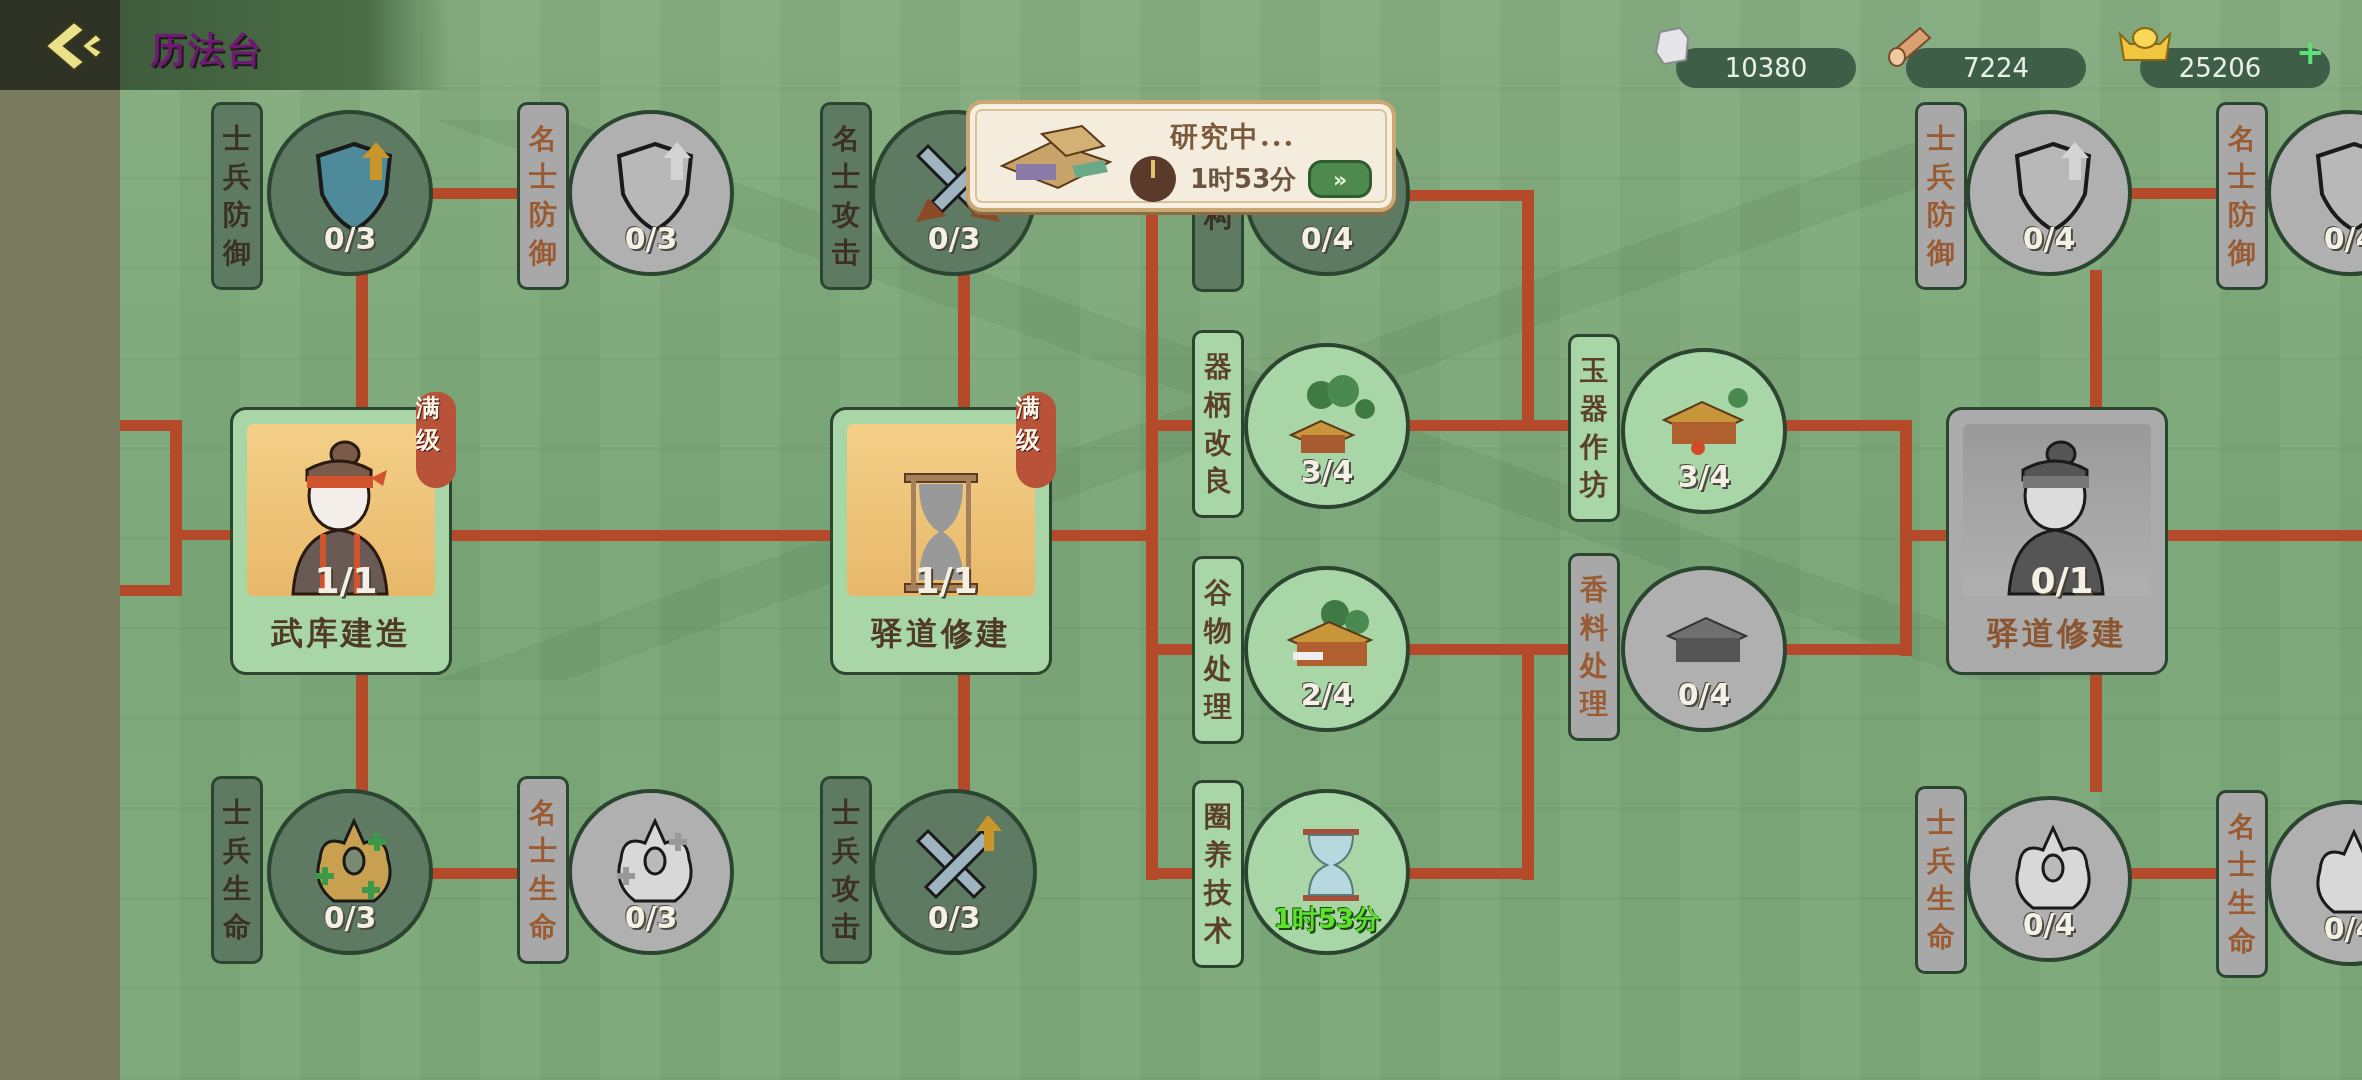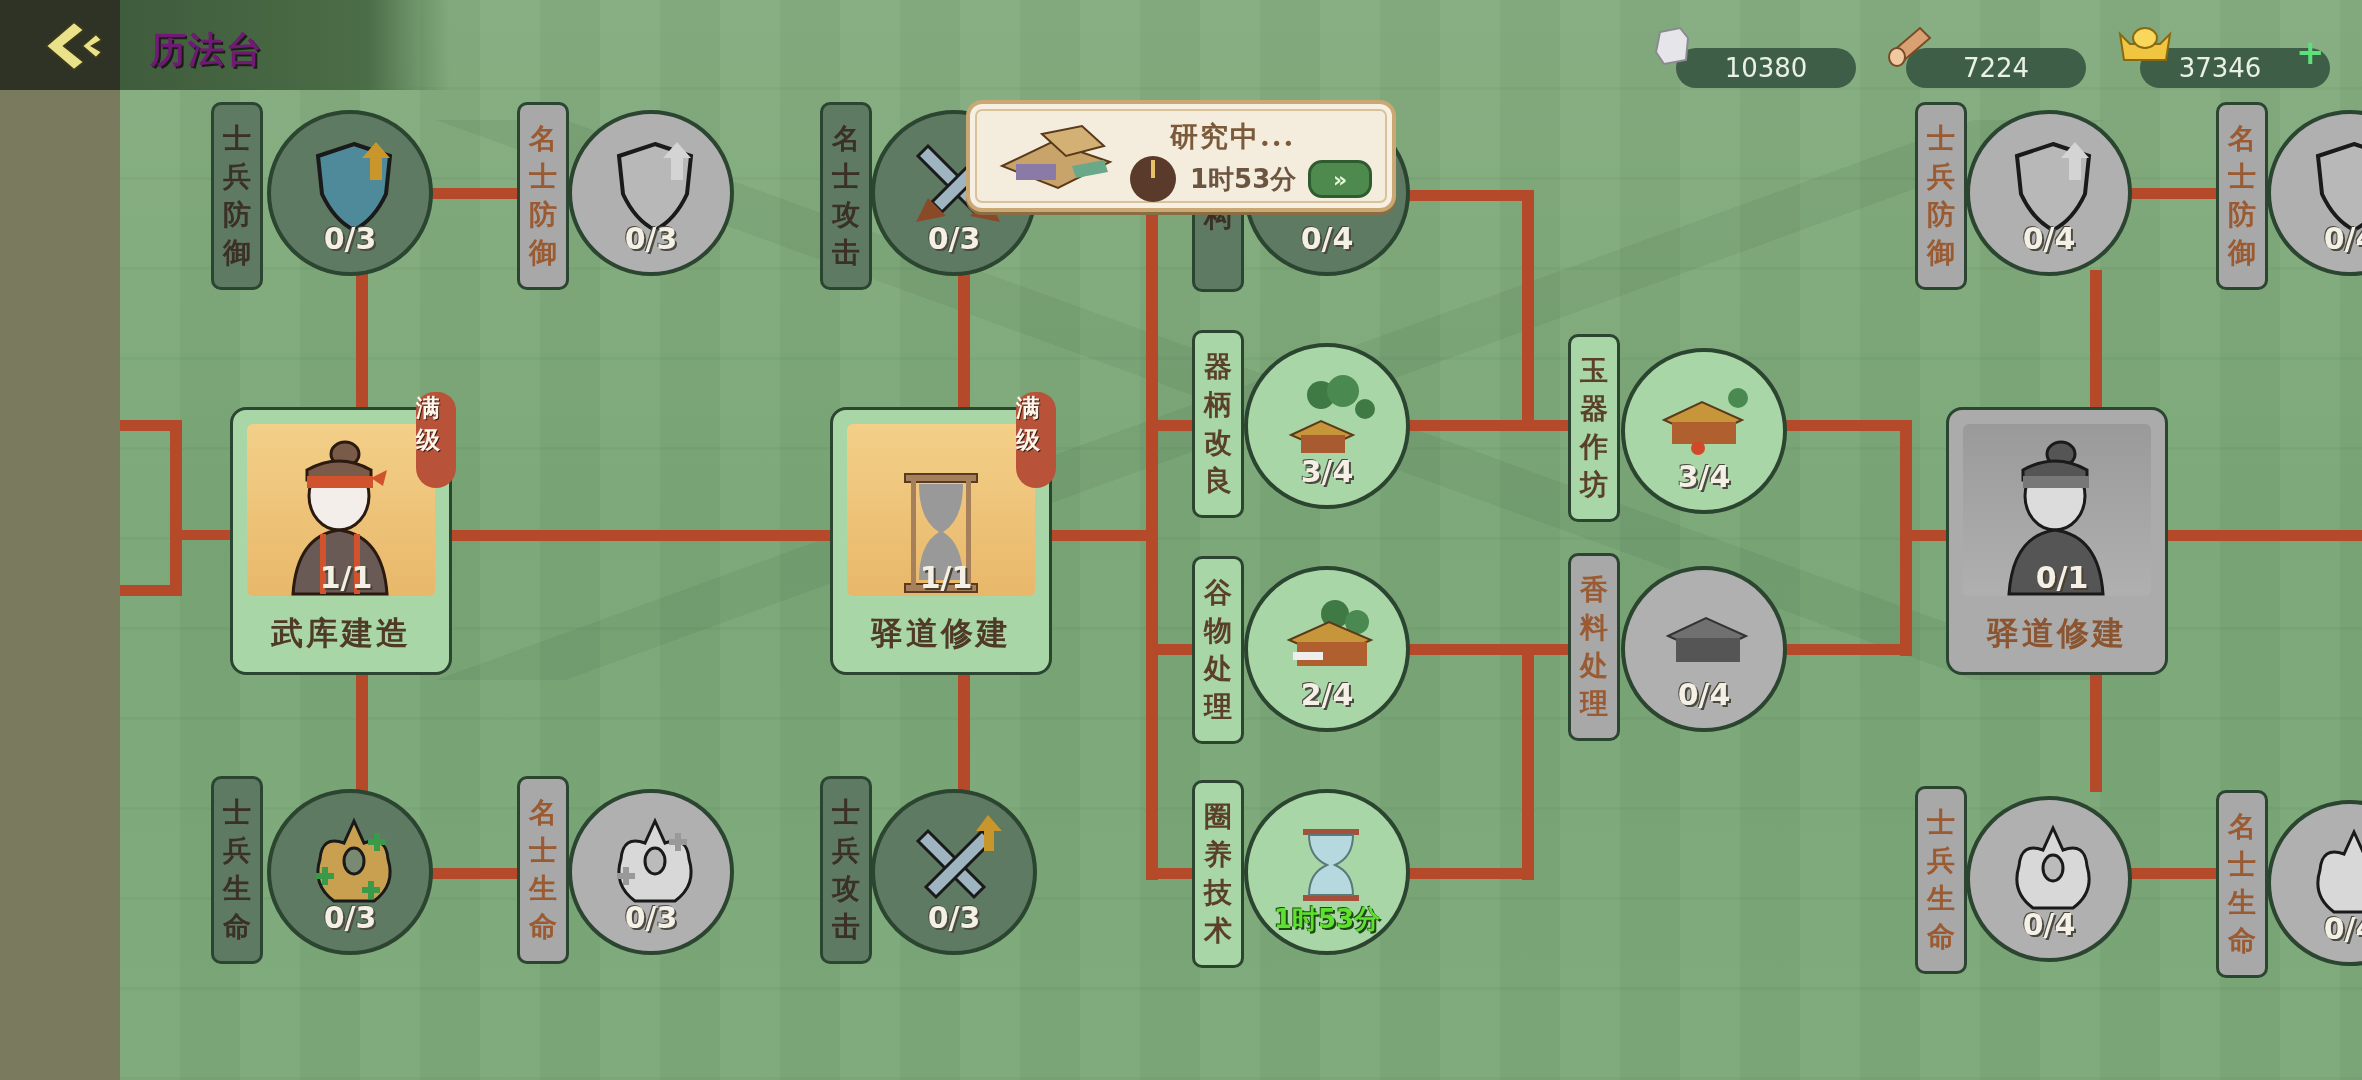--- a/index.html
+++ b/index.html
@@ -46,21 +46,21 @@
               font-weight:bold; color:#f4f0e6; text-shadow:2px 2px 0 #4a4a40, -1px -1px 0 #4a4a40; }
   .circ svg { position:absolute; left:33px; top:22px; }
 
   .card { position:absolute; width:222px; height:268px; border:3px solid #2b4530; border-radius:16px;
           box-sizing:border-box; cursor:pointer; }
   .card.light { background:#a9d6a6; }
   .card.grey { background:#ababab; }
   .card .art { position:absolute; left:14px; top:14px; width:188px; height:172px; border-radius:6px; }
   .card.light .art { background:linear-gradient(180deg, #f3cf88, #e8b86a); }
   .card.grey .art { background:linear-gradient(180deg, #9a9a9a, #b0b0b0); }
-  .card .lv { position:absolute; left:10px; right:0; top:150px; text-align:center; font-size:30px; font-weight:bold;
+  .card .lv { position:absolute; left:10px; right:0; top:150px; text-align:center; font-size:36px; font-weight:bold;
               color:#f4f0e6; text-shadow:2px 2px 0 #4a4030; }
   .card .name { position:absolute; left:0; right:0; bottom:16px; text-align:center;
                 font-family:"DejaVu Serif", serif; font-size:32px; font-weight:bold; letter-spacing:3px;margin-top:12px; }
   .card.light .name { color:#4e3a26; }
   .card.grey .name { color:#8a5530; }
   .maxtag { position:absolute; width:40px; height:96px; border-radius:20px 20px 22px 22px; background:#b8533a;
             color:#fff5e8; font-size:24px; font-weight:bold; line-height:32px; display:flex; flex-direction:column;
             align-items:center; justify-content:flex-start; text-shadow:1px 1px 0 #3a1a10; }
 
   .popup { position:absolute; left:966px; top:100px; width:430px; height:112px; background:#f4ecdc;
@@ -141,21 +141,21 @@
   </svg>
 </div>
 <div>
   <div class="res" style="left:1906px;width:180px;">7224</div>
   <svg class="res-icon" style="left:1884px;top:22px;" width="50" height="46" viewBox="0 0 50 46">
     <path d="M8 30 L36 6 L46 16 L18 40 Z" fill="#d9a172" stroke="#7a4a28" stroke-width="2"></path>
     <ellipse cx="13" cy="35" rx="8" ry="9" fill="#f0c9a0" stroke="#7a4a28" stroke-width="2"></ellipse>
   </svg>
 </div>
 <div>
-  <div class="res" style="left:2140px;width:190px;padding-right:30px;box-sizing:border-box;">37346</div>
+  <div class="res" style="left:2140px;width:190px;padding-right:30px;box-sizing:border-box;">25206</div>
   <svg class="res-icon" style="left:2116px;top:22px;" width="58" height="48" viewBox="0 0 58 48">
     <path d="M4 12 L14 22 L44 22 L54 12 L50 38 L8 38 Z" fill="#f0c540" stroke="#8a6a10" stroke-width="2"></path>
     <ellipse cx="29" cy="16" rx="12" ry="10" fill="#f8d75a" stroke="#8a6a10" stroke-width="2"></ellipse>
   </svg>
   <div style="position:absolute;left:2296px;top:32px;width:30px;height:40px;color:#5be07a;font-size:34px;font-weight:bold;line-height:40px;cursor:pointer;"><span>+</span></div>
 </div>
 
 <div>
   <div class="lbl dark" style="left:211px;top:102px;">
     <span>士</span>

